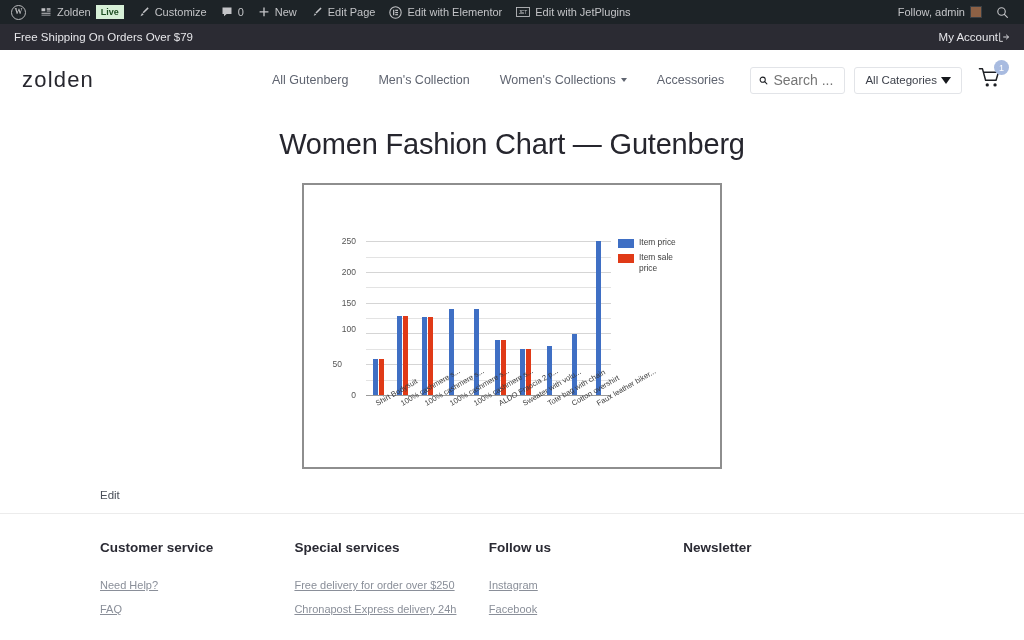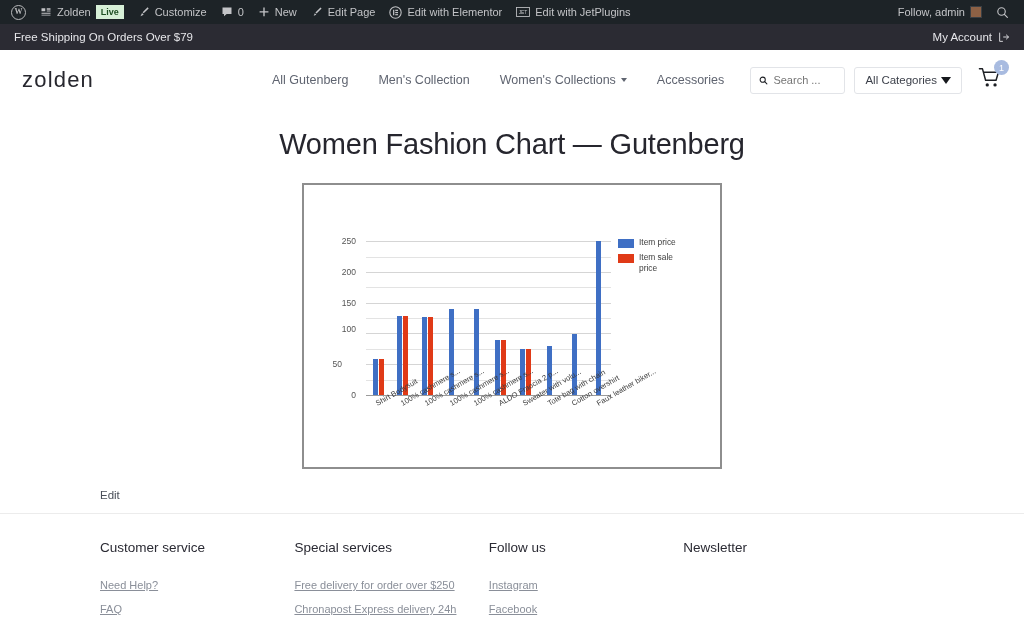--- a/index.html
+++ b/index.html
@@ -54,21 +54,21 @@
 
   
   #shipping-bar {
     height: 26px; width: 100%;
     background: #2b2b33; color: #e6e6ea;
     display: flex; align-items: center;
     padding: 0 14px 0 14px;
     font-size: 11.5px;
   }
   #shipping-bar .spacer { flex: 1; }
-  .acct { display: flex; align-items: center; gap: 6px; }
+  .acct { display: flex; align-items: center; }
 
   
   #site-header {
     height: 60px; width: 100%;
     background: #fff;
     display: flex; align-items: center;
     padding: 0 22px;
   }
   #brand {
     font-size: 22px; letter-spacing: 1.2px;
@@ -88,21 +88,21 @@
     border-top: 4px solid #5f6470;
   }
   #header-tools { display: flex; align-items: center; gap: 0; }
   .search-box {
     width: 95px; height: 27px;
     border: 1px solid #e2e4e8; border-radius: 3px;
     display: flex; align-items: center; gap: 5px;
     padding: 0 8px; background: #fff;
   }
   .search-box input {
-    border: 0; outline: 0; font-size: 11px;
+    border: 0; outline: 0; font-size: 14px;
     color: #6a6f7a; width: 100%;
     font-family: "Liberation Sans", sans-serif;
     background: transparent;
   }
   .cat-box {
     margin-left: 9px;
     height: 27px; border: 1px solid #e2e4e8; border-radius: 3px;
     display: flex; align-items: center; gap: 4px;
     padding: 0 10px; font-size: 11.5px; color: #3b3f49;
     cursor: pointer; white-space: nowrap;
@@ -177,21 +177,21 @@
 
   
   #footer {
     display: flex;
     padding: 26px 100px 0 100px;
     gap: 0;
   }
   .footer-col { width: 210px; }
   .footer-col:last-child { width: 260px; }
   .footer-title {
-    font-size: 13.5px; font-weight: 400; color: #2a2a33;
+    font-size: 13.5px; font-weight: 700; color: #2a2a33;
     margin-bottom: 24px;
   }
   .footer-link {
     font-size: 11px; color: #8a8f99;
     margin-bottom: 12px; cursor: pointer; text-decoration: underline;
   }
   .footer-text {
     font-size: 11px; color: #8a8f99; line-height: 1.75;
     max-width: 200px;
   }

